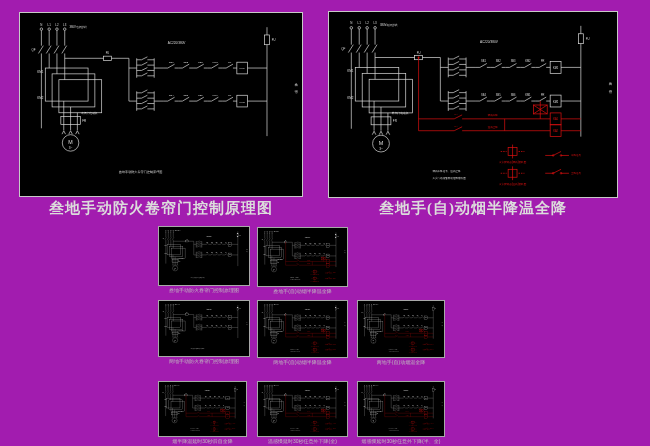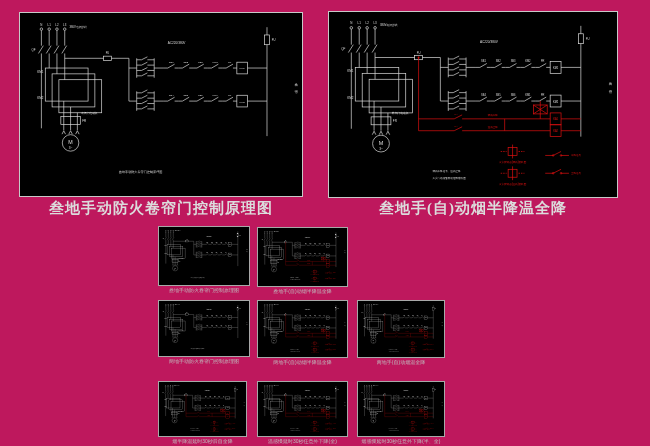--- a/index.html
+++ b/index.html
@@ -1,16 +1,16 @@
 <!DOCTYPE html>
 <html><head>
 <meta charset="utf-8">
 <style>
   html,body{margin:0;padding:0;background:#000;}
-  .canvas{position:relative;width:650px;height:446px;background:#be185d;overflow:hidden;
+  .canvas{position:relative;width:650px;height:446px;background:#a21caf;overflow:hidden;
           font-family:"Liberation Sans",sans-serif;}
   .panel{position:absolute;border:1px solid #c8c8c8;background:#000;box-sizing:border-box;}
   .panel svg{display:block;width:100%;height:100%;}
   .big-title{position:absolute;color:#dcdcdc;font-family:"Liberation Serif",serif;
              font-weight:bold;font-size:15px;text-align:center;letter-spacing:1px;white-space:nowrap;}
   .thumb{position:absolute;}
   .thumb-box{border:1px solid #a8a8a8;background:#000;box-sizing:border-box;}
   .thumb-box svg{display:block;width:100%;height:100%;}
   .thumb-caption{color:#bfbfbf;font-size:5px;line-height:6px;text-align:center;margin-top:1px;
                  white-space:nowrap;overflow:hidden;}

